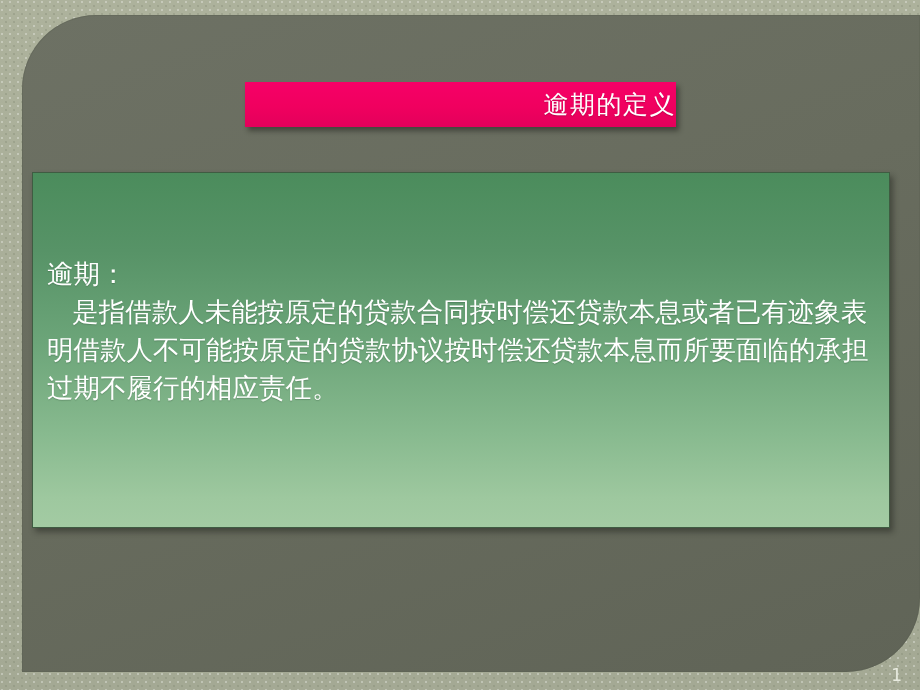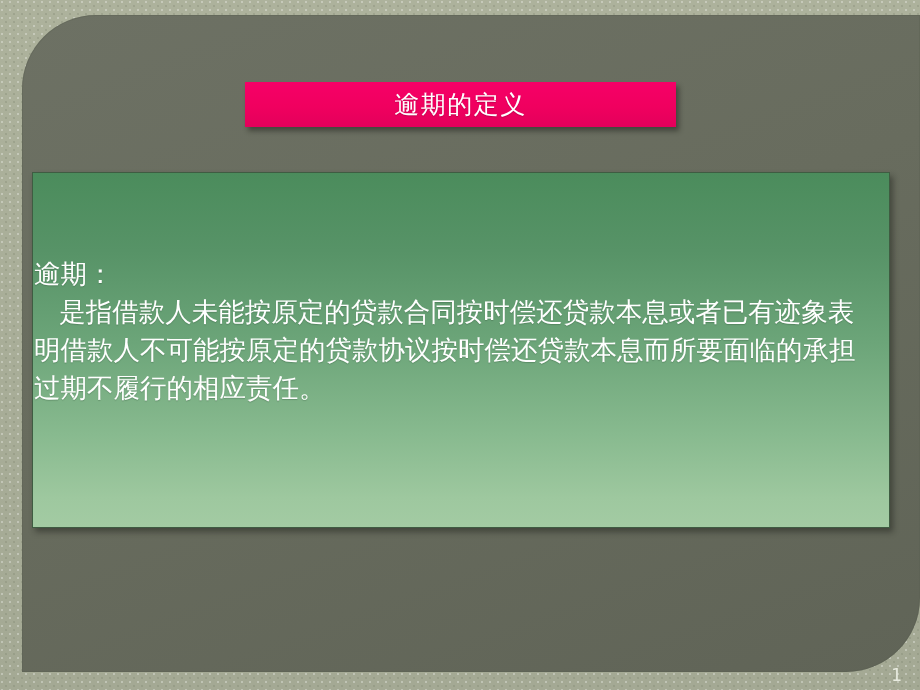--- a/index.html
+++ b/index.html
@@ -39,21 +39,21 @@
   #title-plate {
     position: absolute;
     left: 245px;
     top: 82px;
     width: 431px;
     height: 45px;
     background: linear-gradient(180deg, #f60067 0%, #f0005f 55%, #e3005b 100%);
     box-shadow: 3px 4px 5px rgba(20,22,16,0.45);
     display: flex;
     align-items: center;
-    justify-content: center;
+    justify-content: flex-end;
   }
 
   #title-text {
     color: #ffffff;
     font-size: 25px;
     line-height: 1;
     letter-spacing: 1.5px;
     white-space: nowrap;
     text-shadow: 0 1px 1px rgba(110,0,45,0.35);
   }
@@ -72,21 +72,21 @@
         #88ba8f 74%,
         #9ec89f 92%,
         #a3cba3 100%);
     border: 1px solid #3f5c42;
     box-sizing: border-box;
     box-shadow: 3px 4px 6px rgba(20,22,16,0.42);
   }
 
   #body-text {
     position: absolute;
-    left: 1px;
+    left: 14px;
     top: 82px;
     width: 835px;
     color: #ffffff;
     font-size: 26.5px;
     line-height: 38px;
     white-space: pre-wrap;
     word-break: break-all;
     text-shadow: 0 1px 1px rgba(40,70,45,0.28);
   }
 

